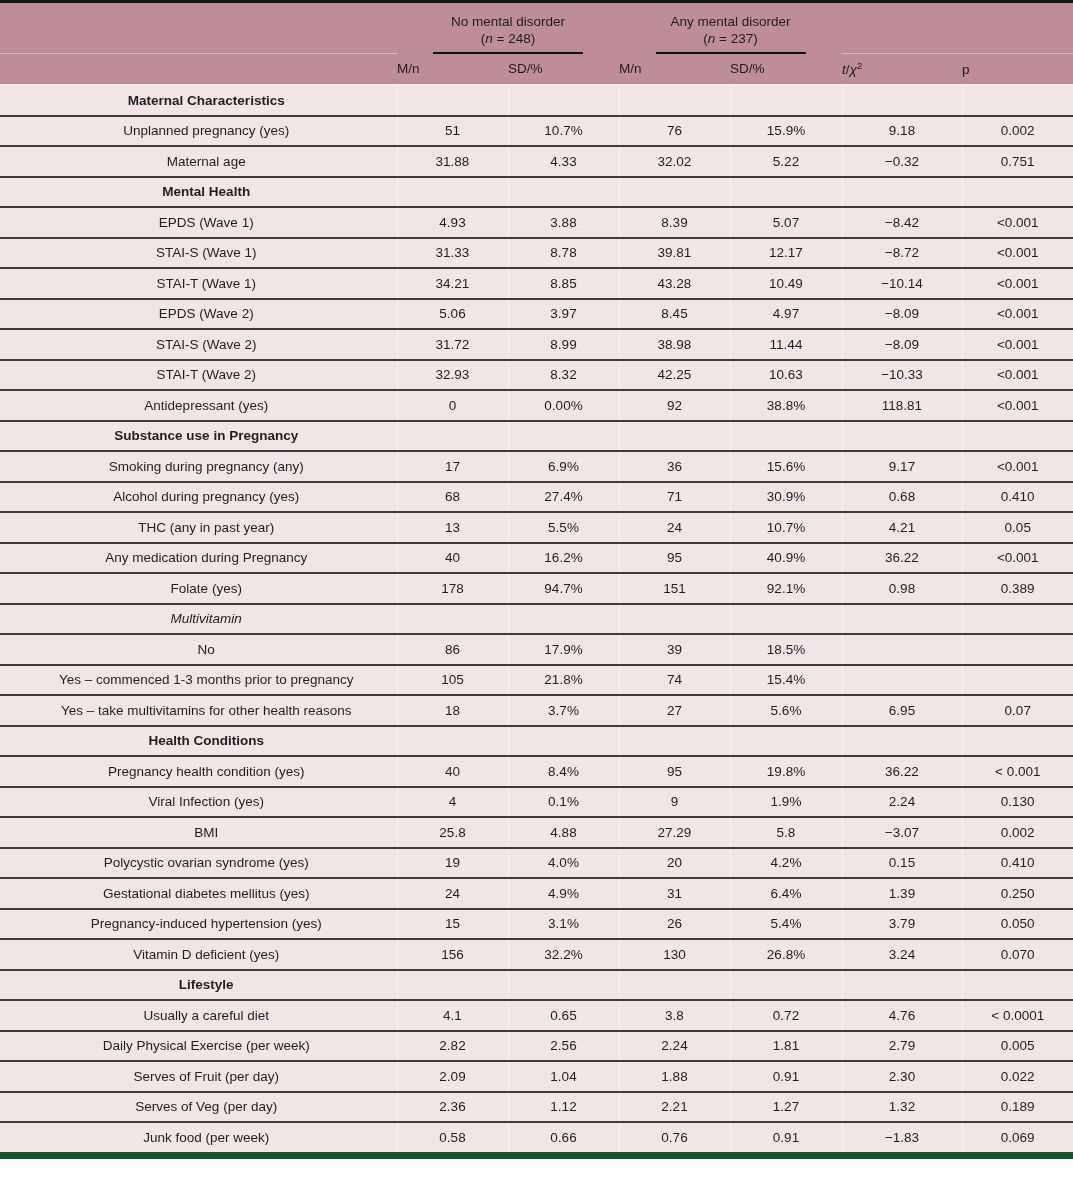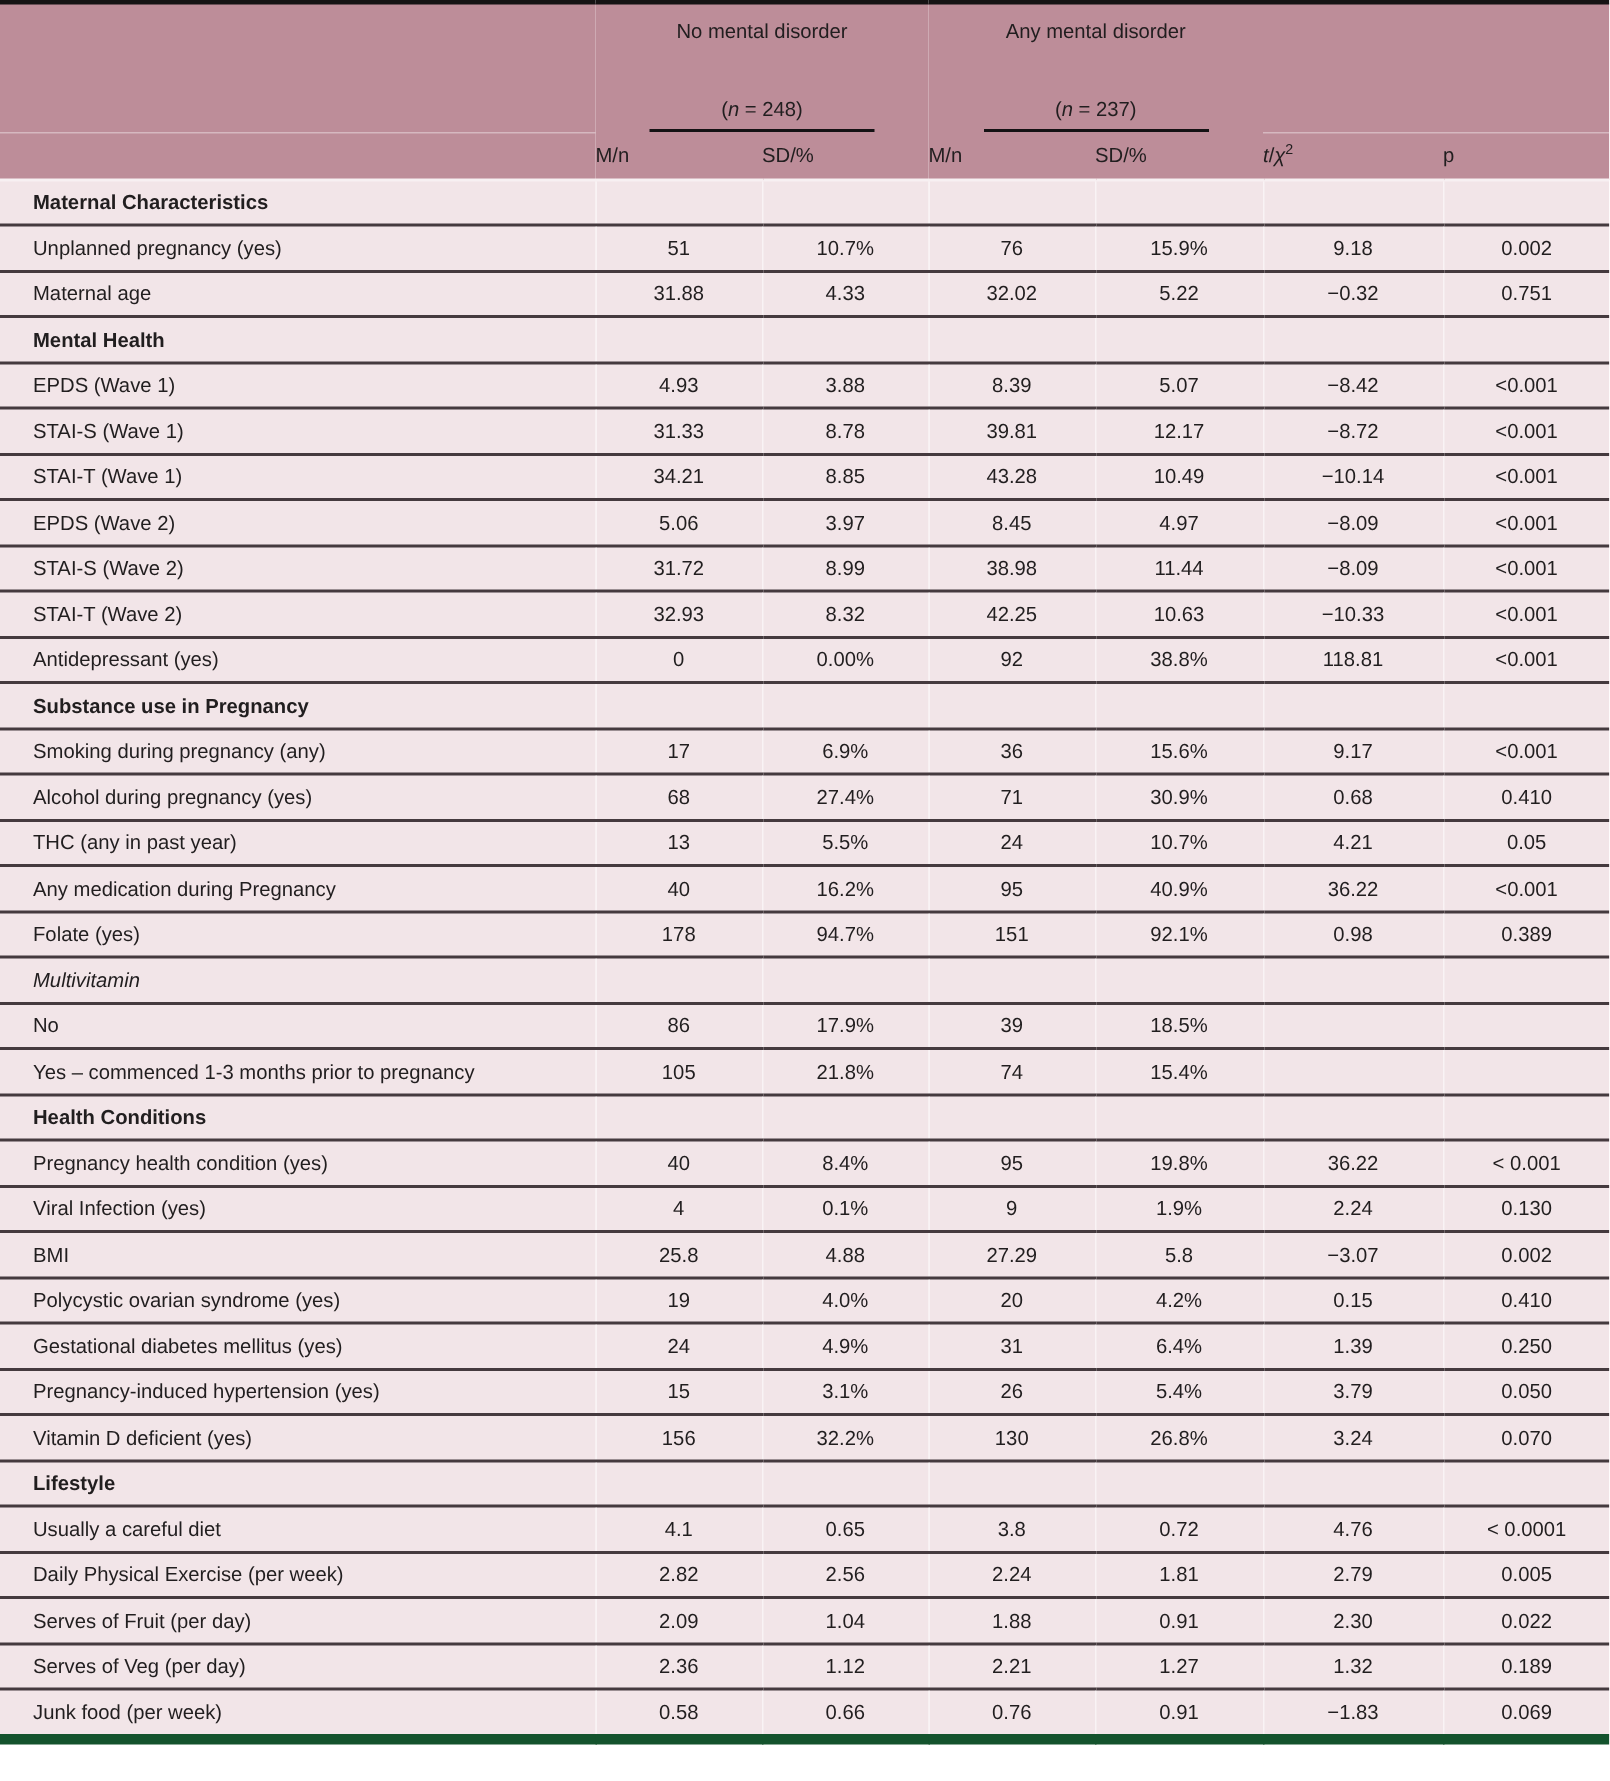--- a/index.html
+++ b/index.html
@@ -29,40 +29,40 @@
 
   thead th {
     background: #bd8d99;
     font-weight: 400;
     color: #211e1f;
     padding: 0;
   }
   thead tr.grp-row th { height: 50px; vertical-align: bottom; }
   thead tr.grp-row th.hairline { border-bottom: 1px solid rgba(255,255,255,0.38); }
   .grp-title { text-align: center; padding-top: 9px; line-height: 17px; }
-  .grp-n     { text-align: center; line-height: 17px; margin-top: 35px; }
+  .grp-n     { text-align: center; line-height: 17px; }
   .grp-rule  { height: 2px; width: 150px; margin: 5px auto 0 auto; background: #141214; }
   thead tr.sub-row th {
     height: 30px;
     text-align: left;
     vertical-align: middle;
     border-bottom: 2px solid #f7f0f2;
   }
   .it { font-style: italic; }
   sup.chi-sup { font-size: 9.5px; vertical-align: super; line-height: 0; }
 
   tbody td {
     background: #f2e5e8;
     height: 28.5px;
     vertical-align: middle;
     padding: 0;
   }
   tbody tr + tr td { border-top: 2px solid #453a3e; }
   tbody td.cell-val { text-align: center; border-left: 1px solid rgba(255,255,255,0.55); }
-  tbody td.cell-label { text-align: left; padding-left: 22px; padding-right: 6px; }
+  tbody td.cell-label { text-align: center; padding-left: 22px; padding-right: 6px; }
   tbody tr.section td.cell-label { font-weight: 700; }
   tbody tr.section-italic td.cell-label { font-style: italic; }
 </style>
 </head>
 <body>
 
 <div class="page">
   <table class="stat-table">
     <colgroup>
       <col class="c-label">
@@ -273,20 +273,29 @@
   </tr>
         <tr>
     <td class="cell-label">Yes – commenced 1-3 months prior to pregnancy</td>
     <td class="cell-val">105</td>
     <td class="cell-val">21.8%</td>
     <td class="cell-val">74</td>
     <td class="cell-val">15.4%</td>
     <td class="cell-val"></td>
     <td class="cell-val"></td>
   </tr>
+        <tr>
+    <td class="cell-label">Yes – take multivitamins for other health reasons</td>
+    <td class="cell-val">18</td>
+    <td class="cell-val">3.7%</td>
+    <td class="cell-val">27</td>
+    <td class="cell-val">5.6%</td>
+    <td class="cell-val">6.95</td>
+    <td class="cell-val">0.07</td>
+  </tr>
         <tr class="section">
     <td class="cell-label">Health Conditions</td>
     <td class="cell-val"></td>
     <td class="cell-val"></td>
     <td class="cell-val"></td>
     <td class="cell-val"></td>
     <td class="cell-val"></td>
     <td class="cell-val"></td>
   </tr>
         <tr>

